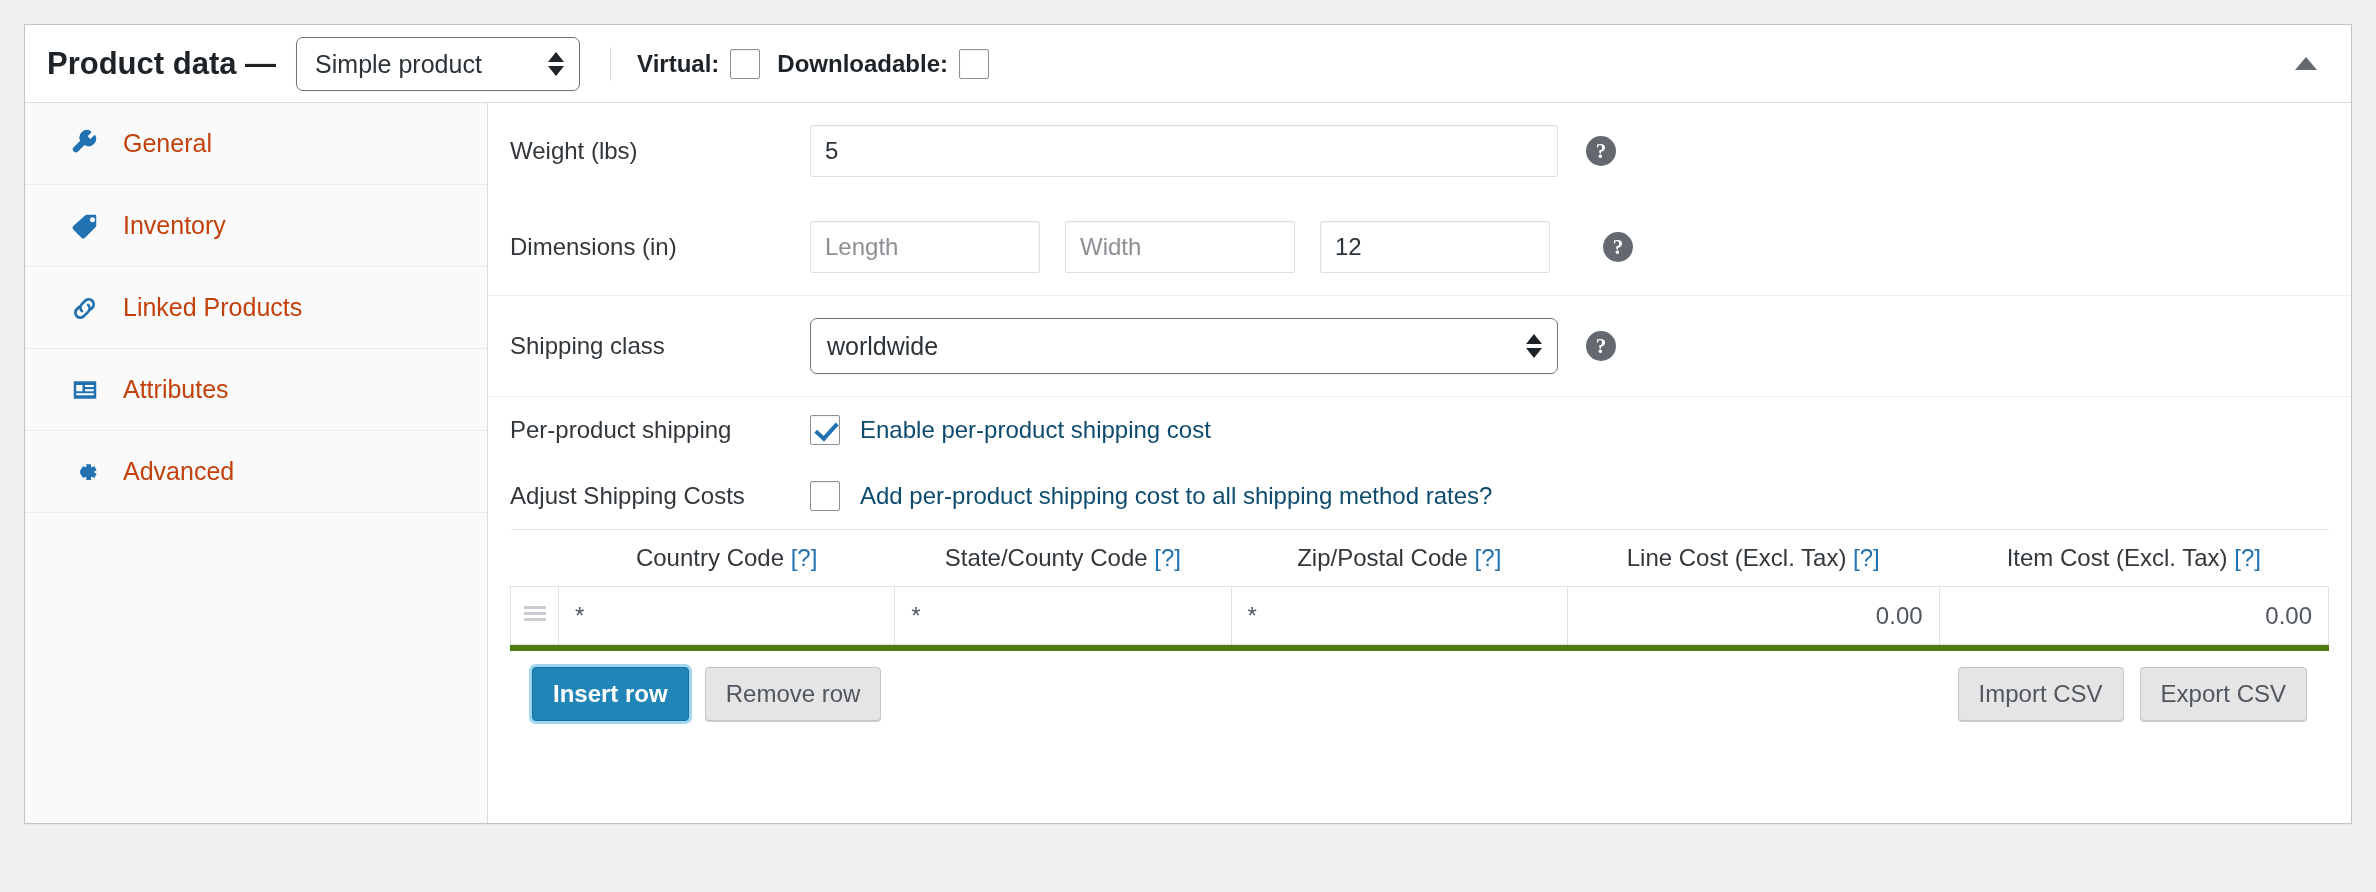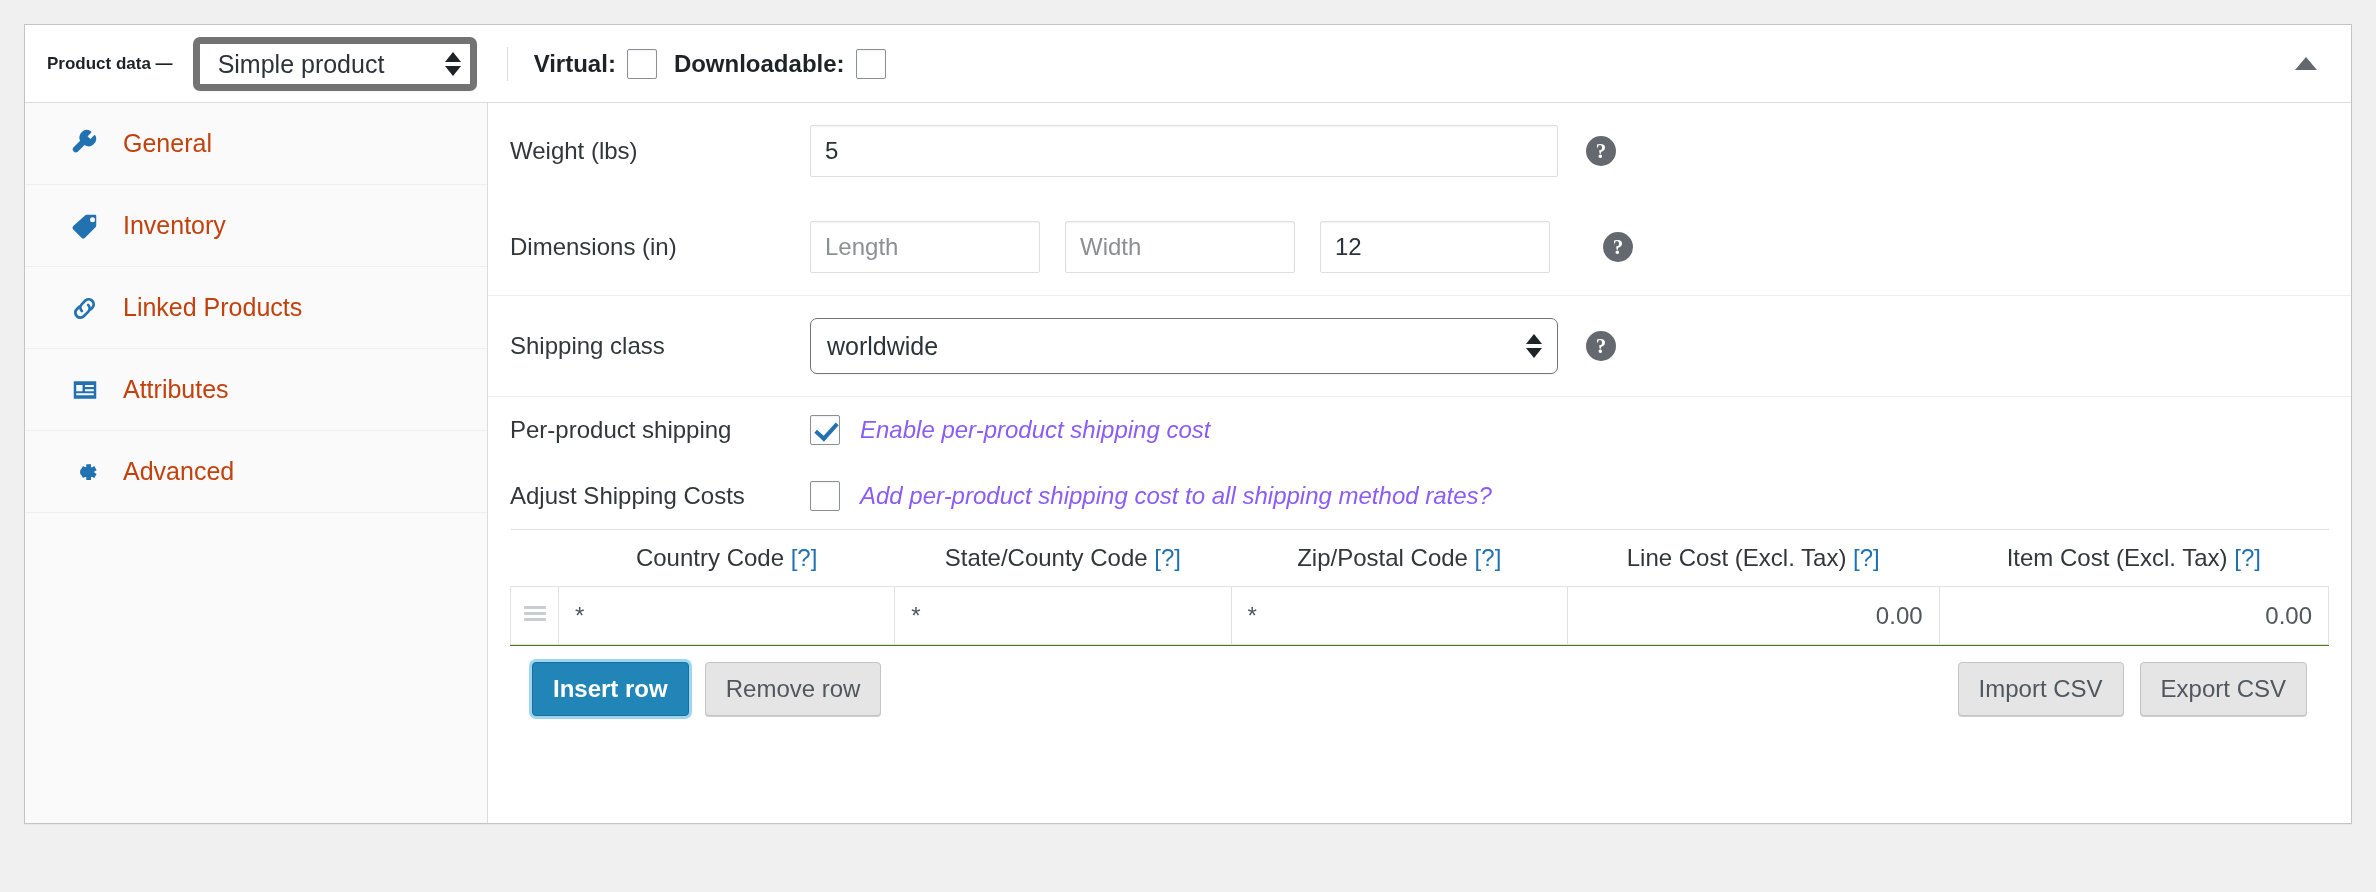--- a/index.html
+++ b/index.html
@@ -24,38 +24,38 @@
   
   .mb-header {
     height: 78px;
     display: flex;
     align-items: center;
     padding: 0 28px 0 22px;
     border-bottom: 1px solid #dcdcde;
     position: relative;
   }
   .mb-title {
-    font-size: 17px;
+    font-size: 31px;
     font-weight: bold;
     color: #1d2327;
     margin-right: 20px;
     white-space: nowrap;
   }
   .type-select-wrap { position: relative; }
   select.type-select {
     -webkit-appearance: none;
     appearance: none;
     width: 284px;
     height: 54px;
     padding: 0 44px 0 18px;
     font-size: 25px;
     font-family: "Liberation Sans", sans-serif;
     color: #2c3338;
     background: #ffffff;
-    border: 7px solid #737373;
+    border: 1px solid #737373;
     border-radius: 7px;
     box-shadow: 0 1px 2px rgba(0,0,0,.05);
     outline: none;
   }
   .sel-arrows {
     position: absolute; right: 16px; top: 50%;
     transform: translateY(-50%);
     display: flex; flex-direction: column;
     gap: 4px; pointer-events: none;
   }
@@ -196,22 +196,22 @@
     border: 1px solid #737373;
     border-radius: 7px;
     box-shadow: 0 1px 2px rgba(0,0,0,.05);
     outline: none;
   }
 
   .chk-row { display: flex; align-items: center; padding: 18px 0 18px 22px; }
   .chk-row .f-label { width: 300px; flex: none; font-size: 24px; color: #32373c; }
   .chk-row .cbox { margin-right: 20px; }
   .chk-row .it {
-    font-size: 24px; font-style: italic;
-    color: #8b5cf6; white-space: nowrap;
+    font-size: 24px; 
+    color: #0c4a6e; white-space: nowrap;
   }
 
   
   .tbl-wrap { padding: 0 22px 0 22px; }
   table.ship { width: 100%; border-collapse: collapse; table-layout: fixed; }
   table.ship th {
     font-size: 24px; font-weight: normal;
     color: #32373c;
     padding: 14px 16px;
     text-align: center;
@@ -243,21 +243,21 @@
     display: inline-block; width: 22px; cursor: move;
   }
   .drag span {
     display: block; height: 3px; background: #c9ccd0;
     margin: 3px 0; border-radius: 1px;
   }
 
   .tbl-foot {
     display: flex; align-items: center;
     padding: 16px 22px 22px 22px;
-    border-top: 1px solid #4d7c0f;
+    border-top: 6px solid #4d7c0f;
     margin: 0 22px;
   }
   .btn {
     font-family: "Liberation Sans", sans-serif;
     font-size: 24px;
     height: 54px;
     padding: 0 20px;
     border-radius: 4px;
     cursor: pointer;
     outline: none;

